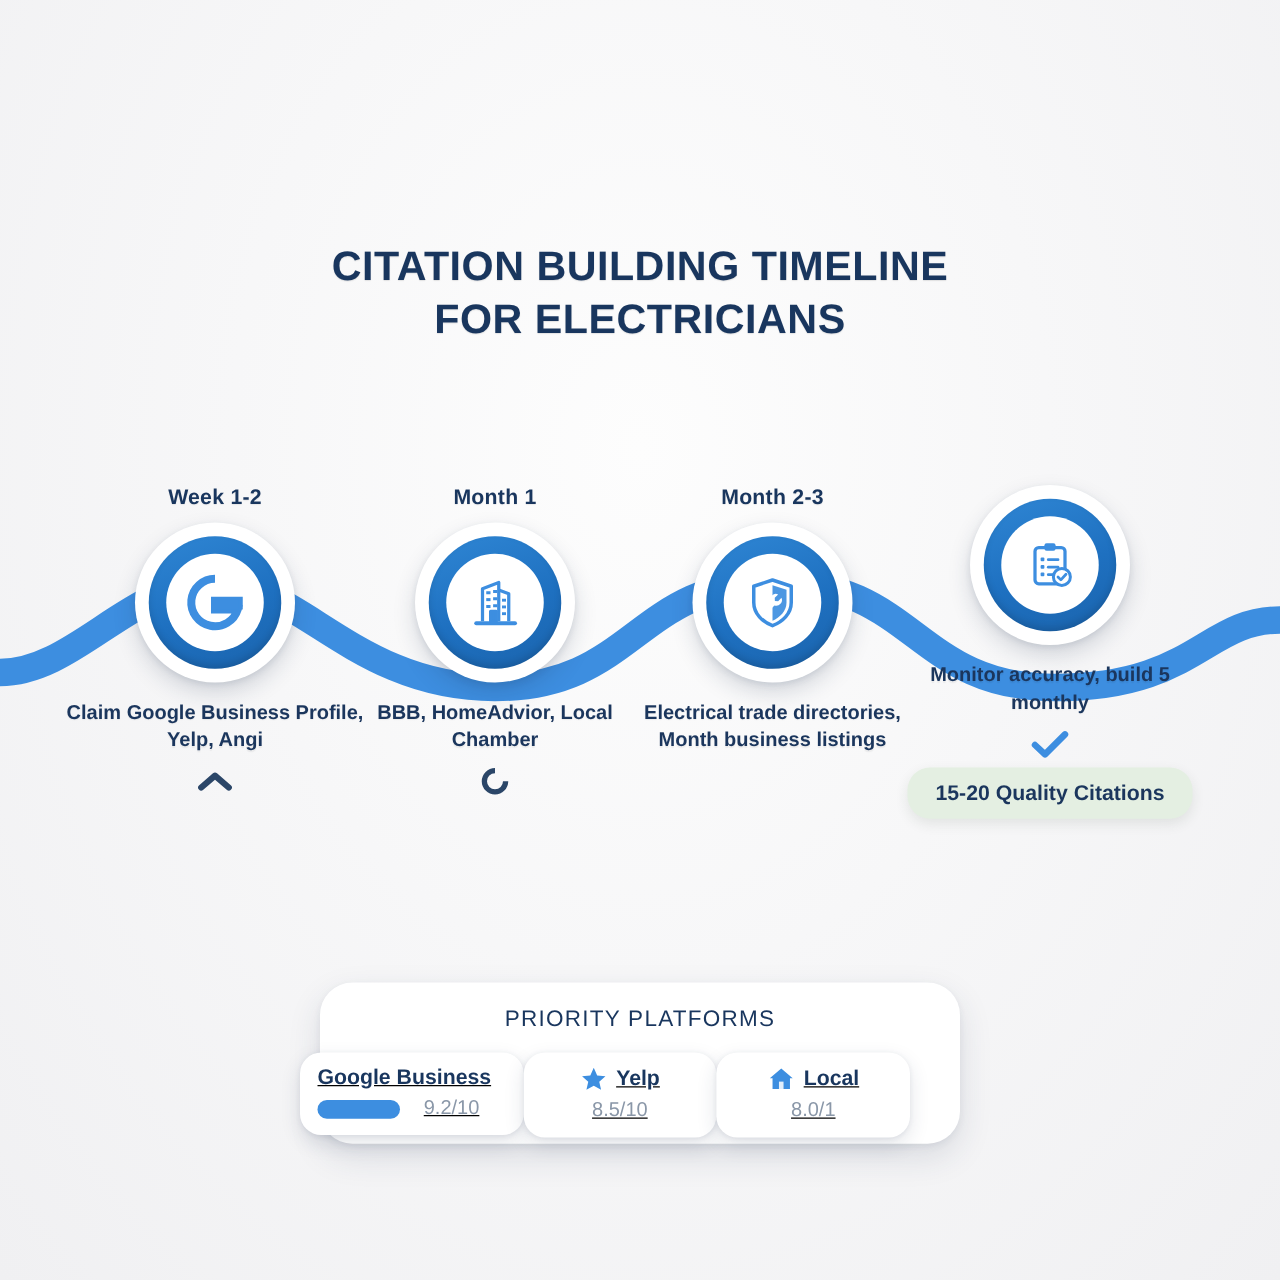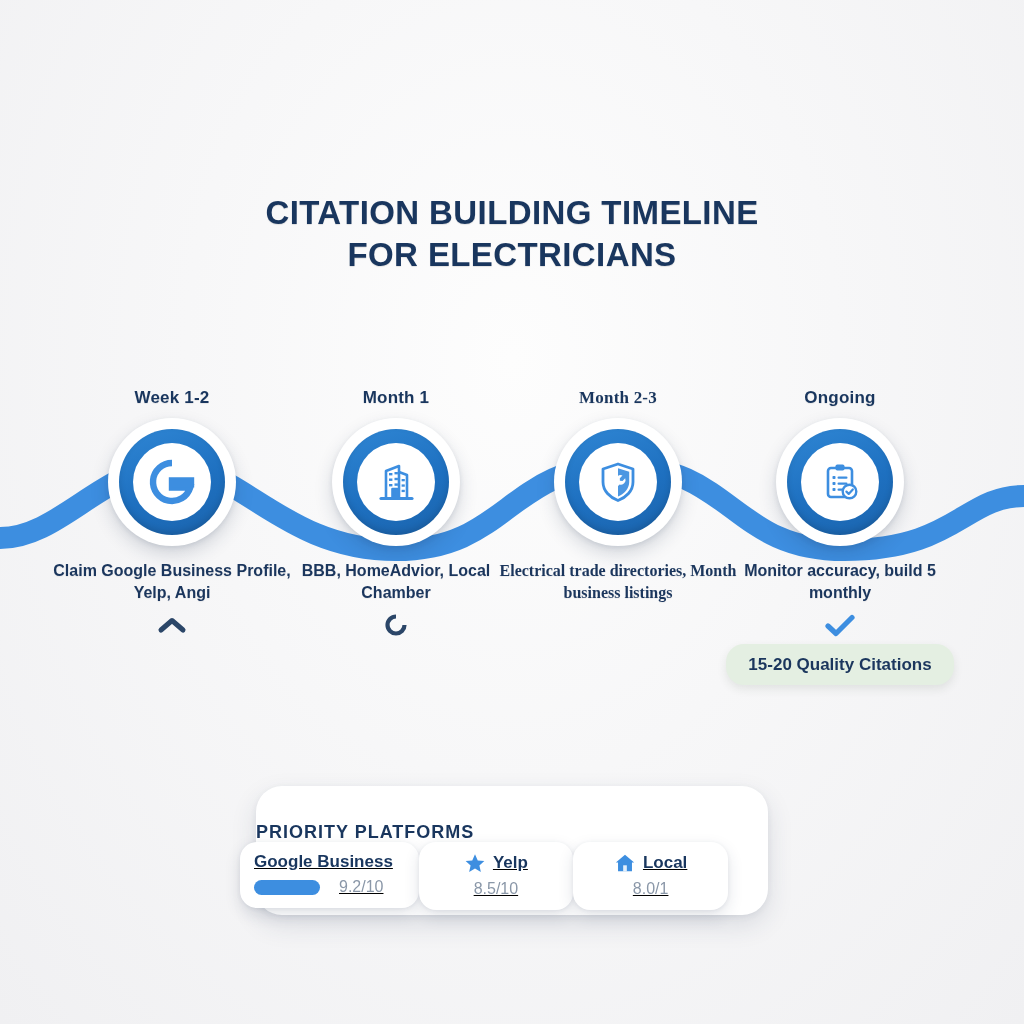--- a/index.html
+++ b/index.html
@@ -134,26 +134,26 @@
     left: 256px;
     top: 786px;
     width: 512px;
     height: 129px;
     background: #ffffff;
     border-radius: 26px;
     box-shadow: 0 10px 26px rgba(40,55,85,0.13), 0 2px 6px rgba(40,55,85,0.07);
     z-index: 3;
   }
   #platforms-title {
-    text-align: left;
+    text-align: center;
     font-size: 18px;
-    font-weight: bold;
+    font-weight: normal;
     letter-spacing: 1.0px;
     color: #19365e;
-    padding-top: 36px;
+    padding-top: 19px;
   }
   #platforms-row {
     position: absolute;
     left: -16px;
     top: 56px;
     width: 488px;
     display: flex;
     justify-content: space-between;
     align-items: flex-start;
     text-decoration: underline;
@@ -276,39 +276,38 @@
       </div>
     </div>
     <div class="ms-caption">BBB, HomeAdvior, Local Chamber</div>
     <div class="ms-subglyph">
       <svg class="icon-svg" width="24" height="24" viewBox="0 0 24 24">
         <path d="M12 3.5 A8.5 8.5 0 1 0 20.5 12" fill="none" stroke="#2b4668" stroke-width="4.2" stroke-linecap="butt"></path>
       </svg>
     </div>
   </div>
 
-  <div class="milestone" style="left:498px;font-family:Liberation Serif, serif;">
+  <div class="milestone" style="left:498px;">
     <div class="ms-period">Month 2-3</div>
     <div class="ms-circle-wrap">
       <div class="ms-circle-outer"></div>
       <div class="ms-ring"></div>
       <div class="ms-inner">
         <svg class="icon-svg" width="44" height="46" viewBox="0 0 44 46">
           <path d="M22 5 L37 10 V23 C37 32 30 38.5 22 41.5 C14 38.5 7 32 7 23 V10 Z" fill="none" stroke="#3d8ee0" stroke-width="2.8" stroke-linejoin="round"></path>
           <path d="M22 9.2 L33.2 12.8 V23 C33.2 30 27.8 35 22 37.6 Z" fill="#3d8ee0" opacity="0.92"></path>
           <path d="M26.5 16.5 a4.6 4.6 0 0 0 -6.2 5.6 L15.5 27 a2.3 2.3 0 0 0 3.2 3.2 l4.9 -4.8 a4.6 4.6 0 0 0 5.6 -6.2 l-2.7 2.7 -2.6 -0.1 -0.1 -2.6 Z" fill="#ffffff"></path>
         </svg>
       </div>
     </div>
     <div class="ms-caption">Electrical trade directories, Month business listings</div>
     <div class="ms-subglyph"></div>
   </div>
 
   <div class="milestone" style="left:720px;">
-    <div class="ms-period">Ongoing</div>
     <div class="ms-circle-wrap">
       <div class="ms-circle-outer"></div>
       <div class="ms-ring"></div>
       <div class="ms-inner">
         <svg class="icon-svg" width="44" height="46" viewBox="0 0 44 46">
           <rect x="10" y="9" width="24" height="29" rx="3" fill="none" stroke="#3d8ee0" stroke-width="2.6"></rect>
           <rect x="17.5" y="5.5" width="9" height="6" rx="1.8" fill="#3d8ee0"></rect>
           <g fill="#3d8ee0">
             <rect x="14.5" y="17" width="3" height="3" rx="0.8"></rect>
             <rect x="19.5" y="17.6" width="10" height="2.2" rx="1.1"></rect>

